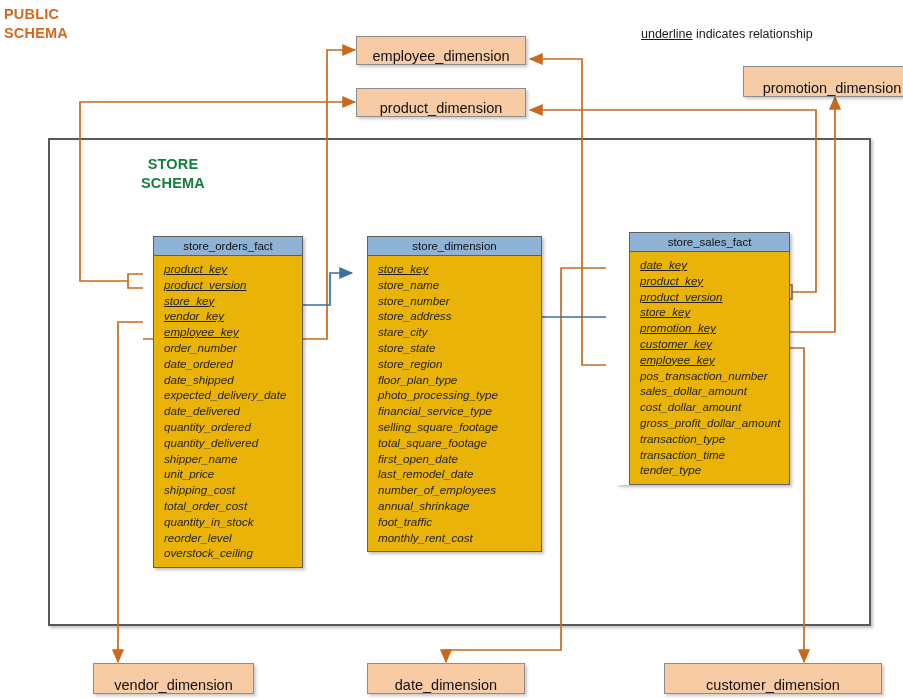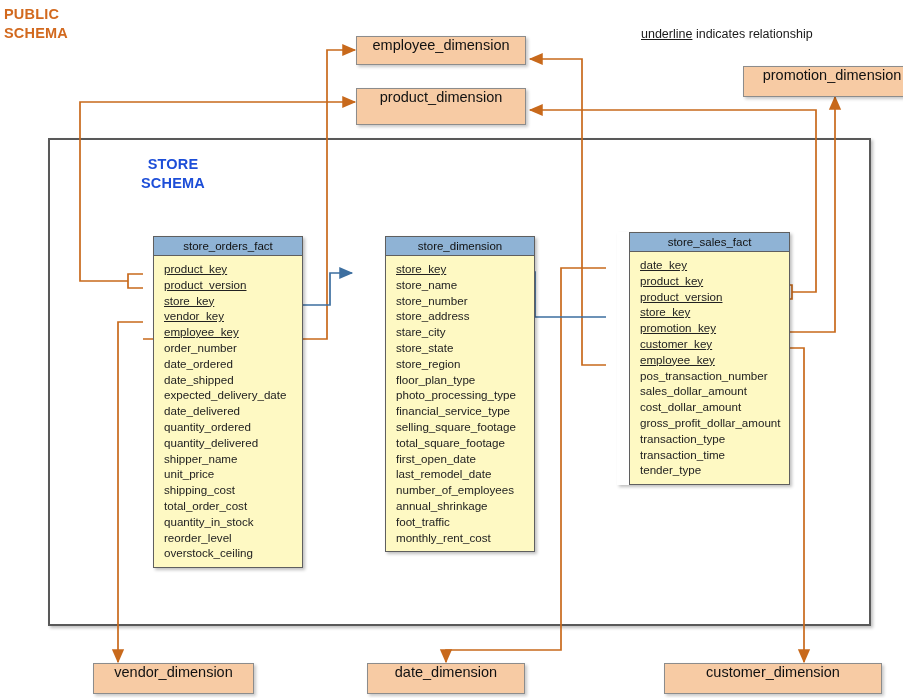--- a/index.html
+++ b/index.html
@@ -53,32 +53,32 @@
     box-sizing: border-box;
     box-shadow: 2px 2px 3px rgba(0,0,0,.25);
   }
   #store-schema-title {
     position: absolute;
     left: 113px; top: 155px;
     width: 120px;
     text-align: center;
     font-size: 14.5px;
     font-weight: bold;
-    color: #1d4ed8;
+    color: #15803d;
     line-height: 1.33;
     letter-spacing: .2px;
   }
   
   .dim-box {
     position: absolute;
     background: #F7CBA4;
     border: 1.3px solid #8C8C8C;
     box-sizing: border-box;
     display: flex;
-    align-items: flex-start;
+    align-items: flex-end;
     justify-content: center;
     font-size: 14.5px;
     color: #111;
     box-shadow: 2px 2px 3px rgba(0,0,0,.22);
     white-space: nowrap;
   }
   
   .table-box {
     position: absolute;
     box-sizing: border-box;
@@ -91,25 +91,26 @@
     box-sizing: border-box;
     height: 20px;
     display: flex;
     align-items: center;
     justify-content: center;
     font-size: 11.5px;
     color: #111;
     white-space: nowrap;
   }
   .table-body {
-    background: #fef9c3;
+    background: #eab308;
     border: 1.4px solid #5F5F5F;
     border-top: none;
     box-sizing: border-box;
     padding: 5px 0 6px 10px;
+    font-style: italic;
   }
   .table-body .fld {
     font-size: 11.6px;
     color: #222;
     line-height: 15.8px;
     white-space: nowrap;
   }
   .table-body .fld.key { text-decoration: underline; }
 </style>
 </head>
@@ -164,21 +165,21 @@
       <path d="M290,305 L330,305 L330,273 L352,273" marker-end="url(#arrB)"></path>
 
       <path d="M606,317 L535,317 L535,272 L510,272" marker-end="url(#arrB)"></path>
     </g>
   </svg>
 
   <div class="dim-box" style="left:356px; top:36px; width:170px; height:29px;">
     <span>employee_dimension</span>
   </div>
 
-  <div class="dim-box" style="left:356px; top:88px; width:170px; height:37px;">
+  <div class="dim-box" style="left:356px; top:88px; width:170px; height:29px;">
     <span>product_dimension</span>
   </div>
 
   <div class="dim-box" style="left:723px; top:66px; width:178px; height:31px;margin-left:20px;">
     <span>promotion_dimension</span>
   </div>
 
   <div class="dim-box" style="left:93px; top:663px; width:161px; height:31px;">
     <span>vendor_dimension</span>
   </div>
@@ -211,21 +212,21 @@
         <div class="fld">shipper_name</div>
         <div class="fld">unit_price</div>
         <div class="fld">shipping_cost</div>
         <div class="fld">total_order_cost</div>
         <div class="fld">quantity_in_stock</div>
         <div class="fld">reorder_level</div>
         <div class="fld">overstock_ceiling</div>
       </div>
   </div>
 
-  <div class="table-box" style="left:373px; top:236px; width:150px;">
+  <div class="table-box" style="left:355px; top:236px; width:175px;">
     <div class="table-head">
       <span>store_dimension</span>
     </div>
     <div class="table-body">
         <div class="fld key">store_key</div>
         <div class="fld">store_name</div>
         <div class="fld">store_number</div>
         <div class="fld">store_address</div>
         <div class="fld">stare_city</div>
         <div class="fld">store_state</div>

